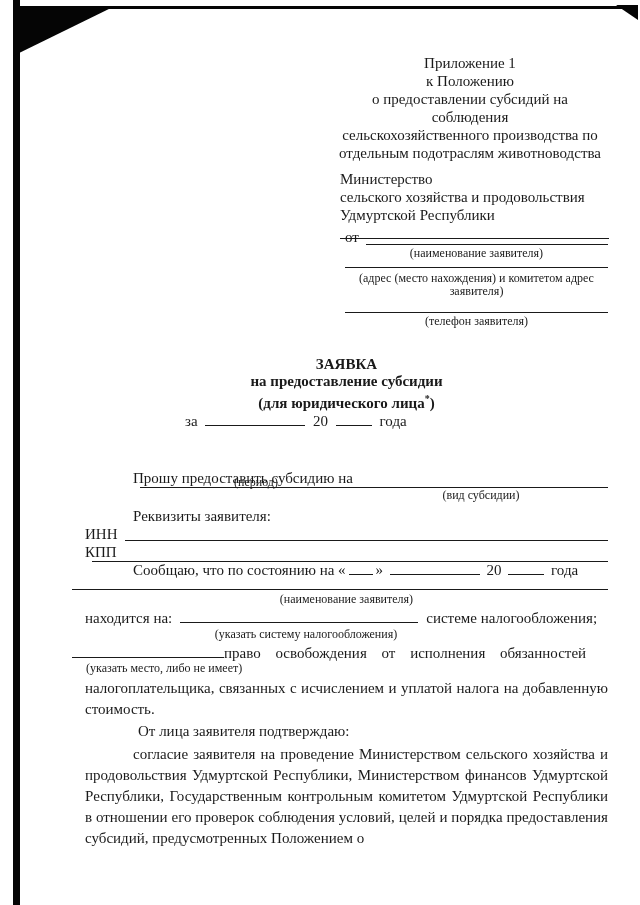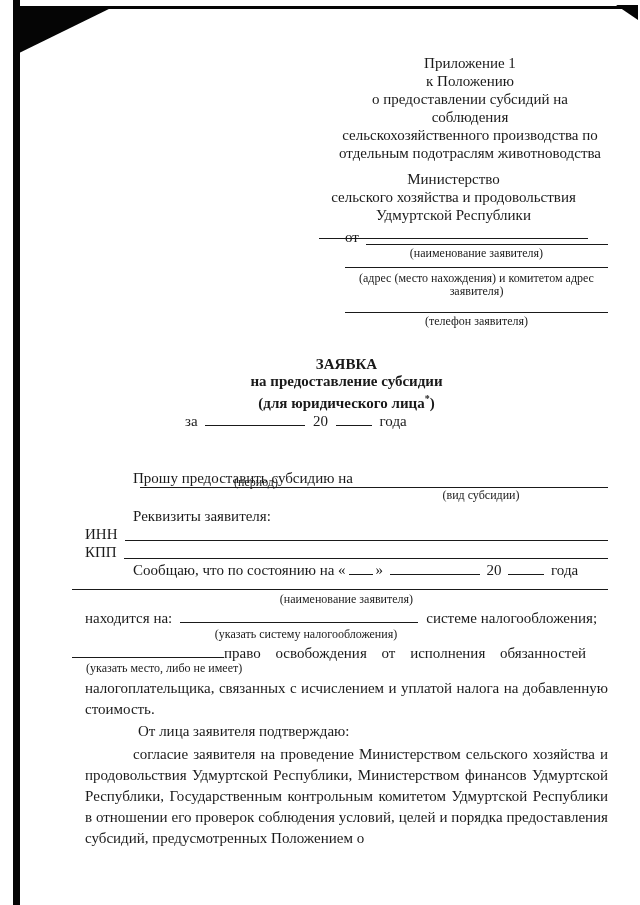--- a/index.html
+++ b/index.html
@@ -25,41 +25,41 @@
   .cap { font-size:12px; line-height:13px; text-align:center; }
 
   .iblank { display:inline-block; border-bottom:1px solid #1a1a1a; height:13px; }
   .w24{width:24px;} .w36{width:36px;} .w90{width:90px;} .w100{width:100px;}
   .w152{width:152px;} .w238{width:238px;}
   .mx3{margin:0 3px;} .mx4{margin:0 4px;}
   .fblank { flex:1 1 auto; border-bottom:1px solid #1a1a1a; margin:0 0 2px 7px; }
   .lbl { white-space:nowrap; }
 
   .b-appendix { position:absolute; top:54px; left:332px; width:276px; text-align:center; line-height:18px; }
-  .b-ministry { position:absolute; top:170px; left:319px; width:269px; text-align:center; line-height:18px; }
+  .b-ministry { position:absolute; top:170px; left:340px; width:269px; line-height:18px; }
   .b-ministry .underlined { border-bottom:1px solid #1a1a1a; padding-bottom:14px; }
 
   .b-from { position:absolute; top:229px; left:345px; width:263px; }
   .b-from .frow { display:flex; height:18px; }
   .b-from .hline1 { height:8px; border-bottom:1px solid #1a1a1a; margin-bottom:2px; }
   .b-from .addr-cap { margin-top:4px; }
   .b-from .hline2 { height:15px; border-bottom:1px solid #1a1a1a; margin-bottom:2px; }
 
   .b-title { position:absolute; top:356px; left:85px; width:523px; text-align:center; font-weight:bold; line-height:17px; }
   .b-title sup { font-size:10px; }
 
   .b-period { position:absolute; top:413px; left:185px; white-space:nowrap; }
   .b-period-cap { position:absolute; top:432px; left:203px; width:106px;margin-top:44px; }
 
   .b-request { position:absolute; top:470px; left:133px; width:475px; display:flex;flex-direction:column; }
   .b-request-cap { position:absolute; top:489px; left:425px; width:112px; }
 
   .b-requisites { position:absolute; top:508px; left:133px; }
   .b-inn { position:absolute; top:526px; left:85px; width:523px; display:flex; }
-  .b-kpp { position:absolute; top:544px; left:85px; width:523px; display:flex; }
+  .b-kpp { position:absolute; top:544px; left:85px; width:523px; display:flex;flex-direction:column; }
 
   .b-soob { position:absolute; top:562px; left:133px; white-space:nowrap; }
   .b-fullline { position:absolute; top:578px; left:72px; width:536px; height:12px; border-bottom:1px solid #1a1a1a; }
   .b-name-cap { position:absolute; top:593px; left:85px; width:523px; }
 
   .b-tax { position:absolute; top:610px; left:85px; width:523px; white-space:nowrap; }
   .b-tax .gap { display:inline-block; width:8px; }
   .b-tax-cap { position:absolute; top:628px; left:195px; width:222px; }
 
   .b-exempt { position:absolute; top:645px; left:72px; white-space:nowrap; }

